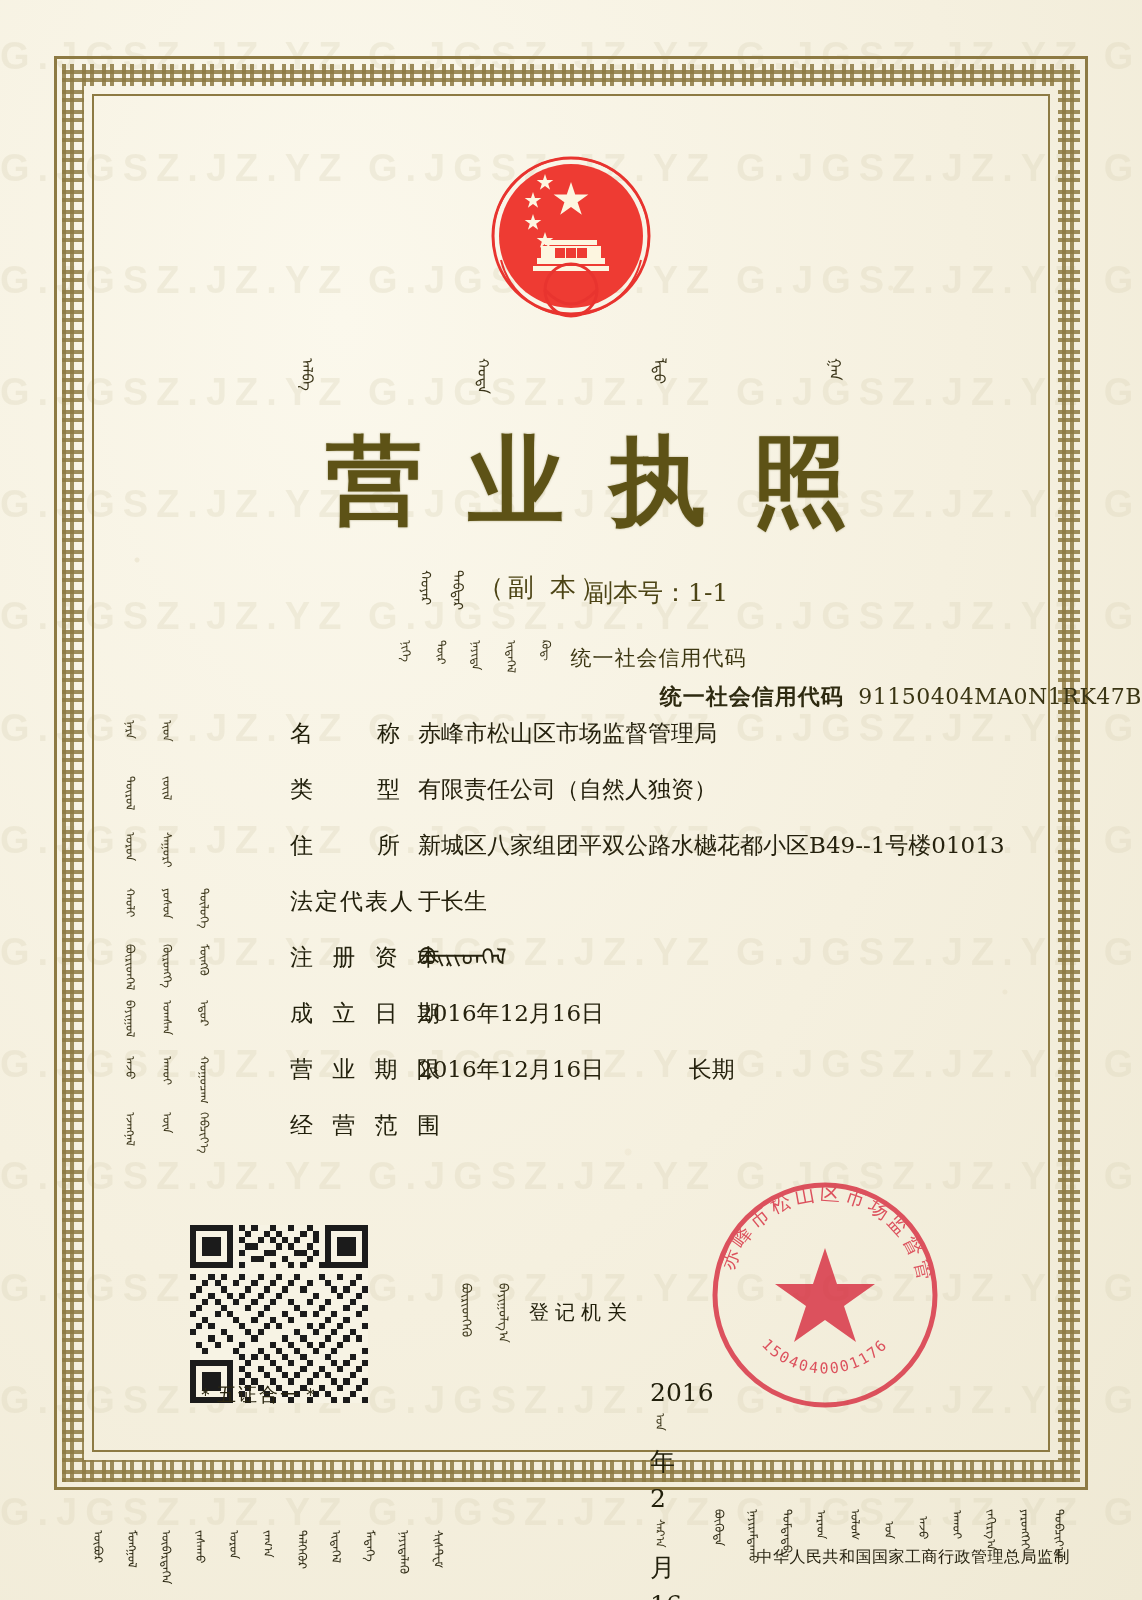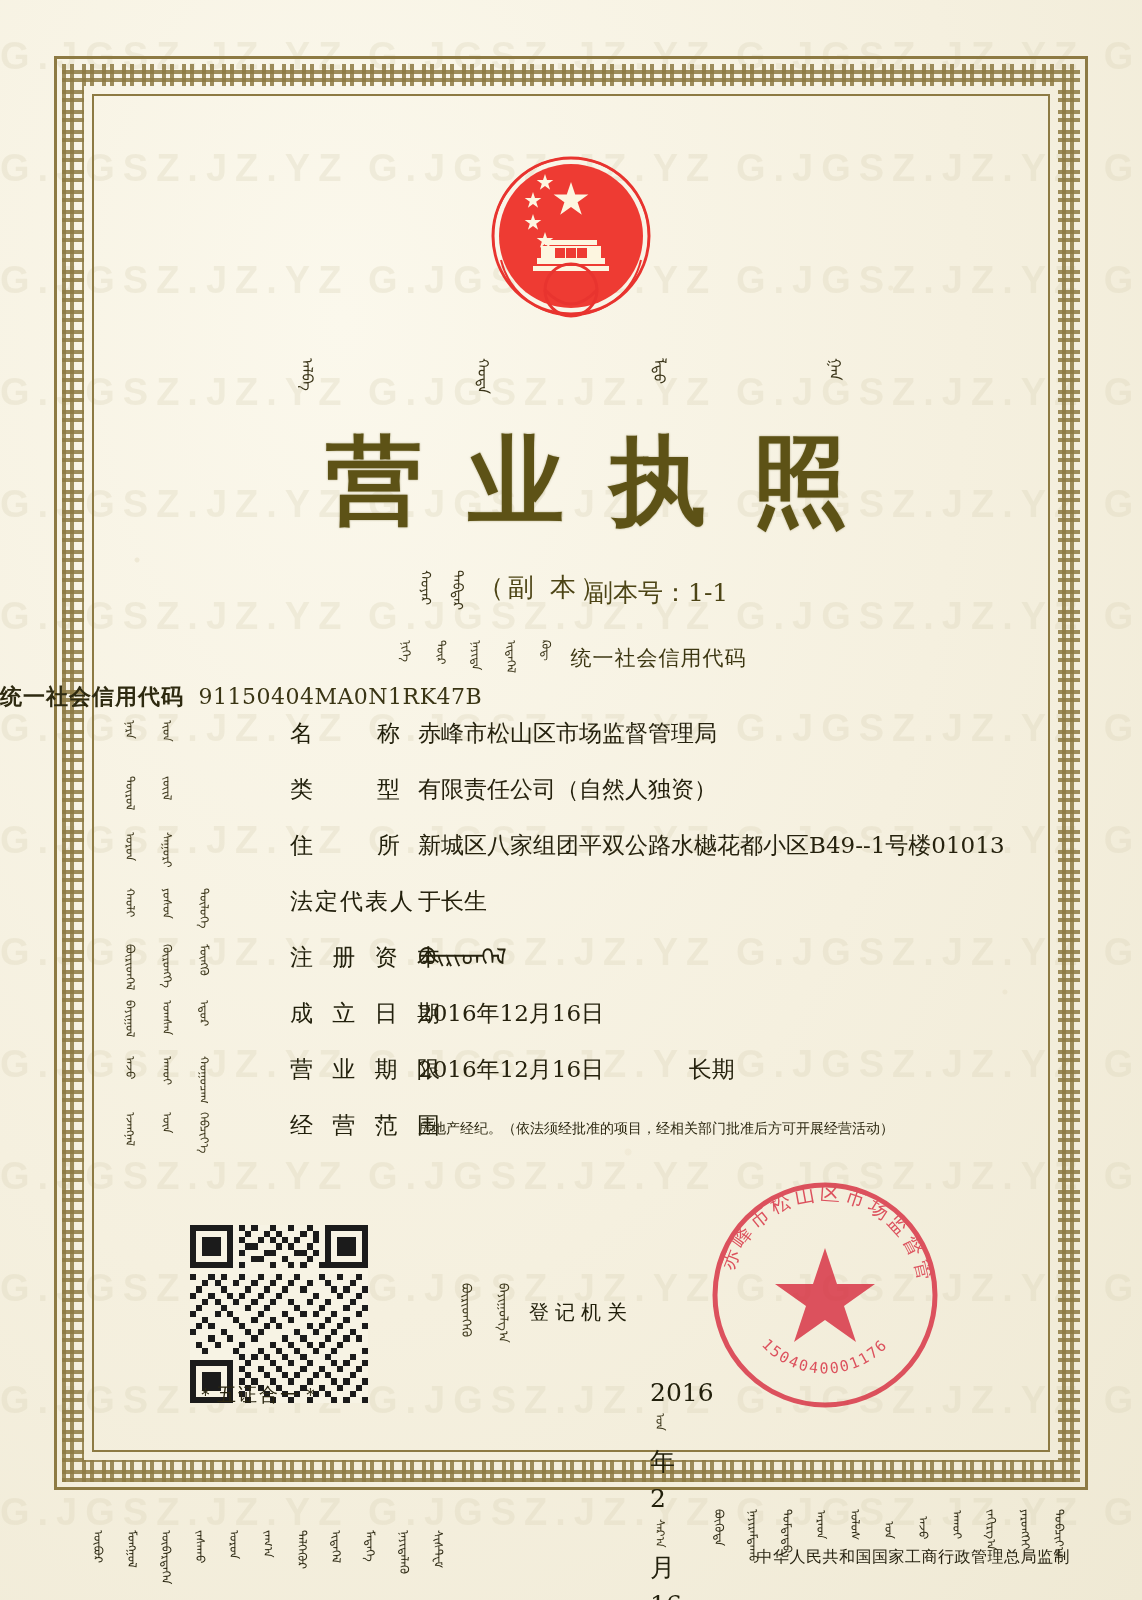--- a/index.html
+++ b/index.html
@@ -176,21 +176,21 @@
     font-size: 21px;
     color: #3d3712;
     letter-spacing: 1px;
     margin-top: 4px;
   }
 
   .uscc-row {
     position: absolute;
     top: 682px;
     left: 0; right: 0;
-    text-align: left;
+    text-align: right;
   }
   .uscc-row .k {
     font-family: "DejaVu Serif", "Liberation Serif", serif;
     font-weight: bold;
     font-size: 22px;
     color: #2e2a10;
     letter-spacing: 1px;
   }
   .uscc-row .v {
     font-family: "DejaVu Serif", "Liberation Serif", serif;
@@ -499,23 +499,20 @@
         </div>
       </div>
 
       <div class="field">
         <div class="f-mong">
           <span class="mong-v">ᠡᠵᠡᠩᠨᠡᠯ</span>
           <span class="mong-v">ᠦᠨ</span>
           <span class="mong-v">ᠬᠡᠪᠴᠢᠶ᠎ᠡ</span>
         </div>
         <div class="f-label">经 营 范 围</div>
-        <div class="f-value">
-          <span class="scope-text">房地产经纪。（依法须经批准的项目，经相关部门批准后方可开展经营活动）</span>
-        </div>
       </div>
 
     </div>
 
     <div class="qr">
       <svg viewBox="0 0 29 29" width="178" height="178" shape-rendering="crispEdges">
         <rect width="29" height="29" fill="#f7f3e4"></rect>
         <g fill="#1b1b1b">
           <rect x="0" y="0" width="7" height="1"></rect>
             <rect x="0" y="6" width="7" height="1"></rect>

